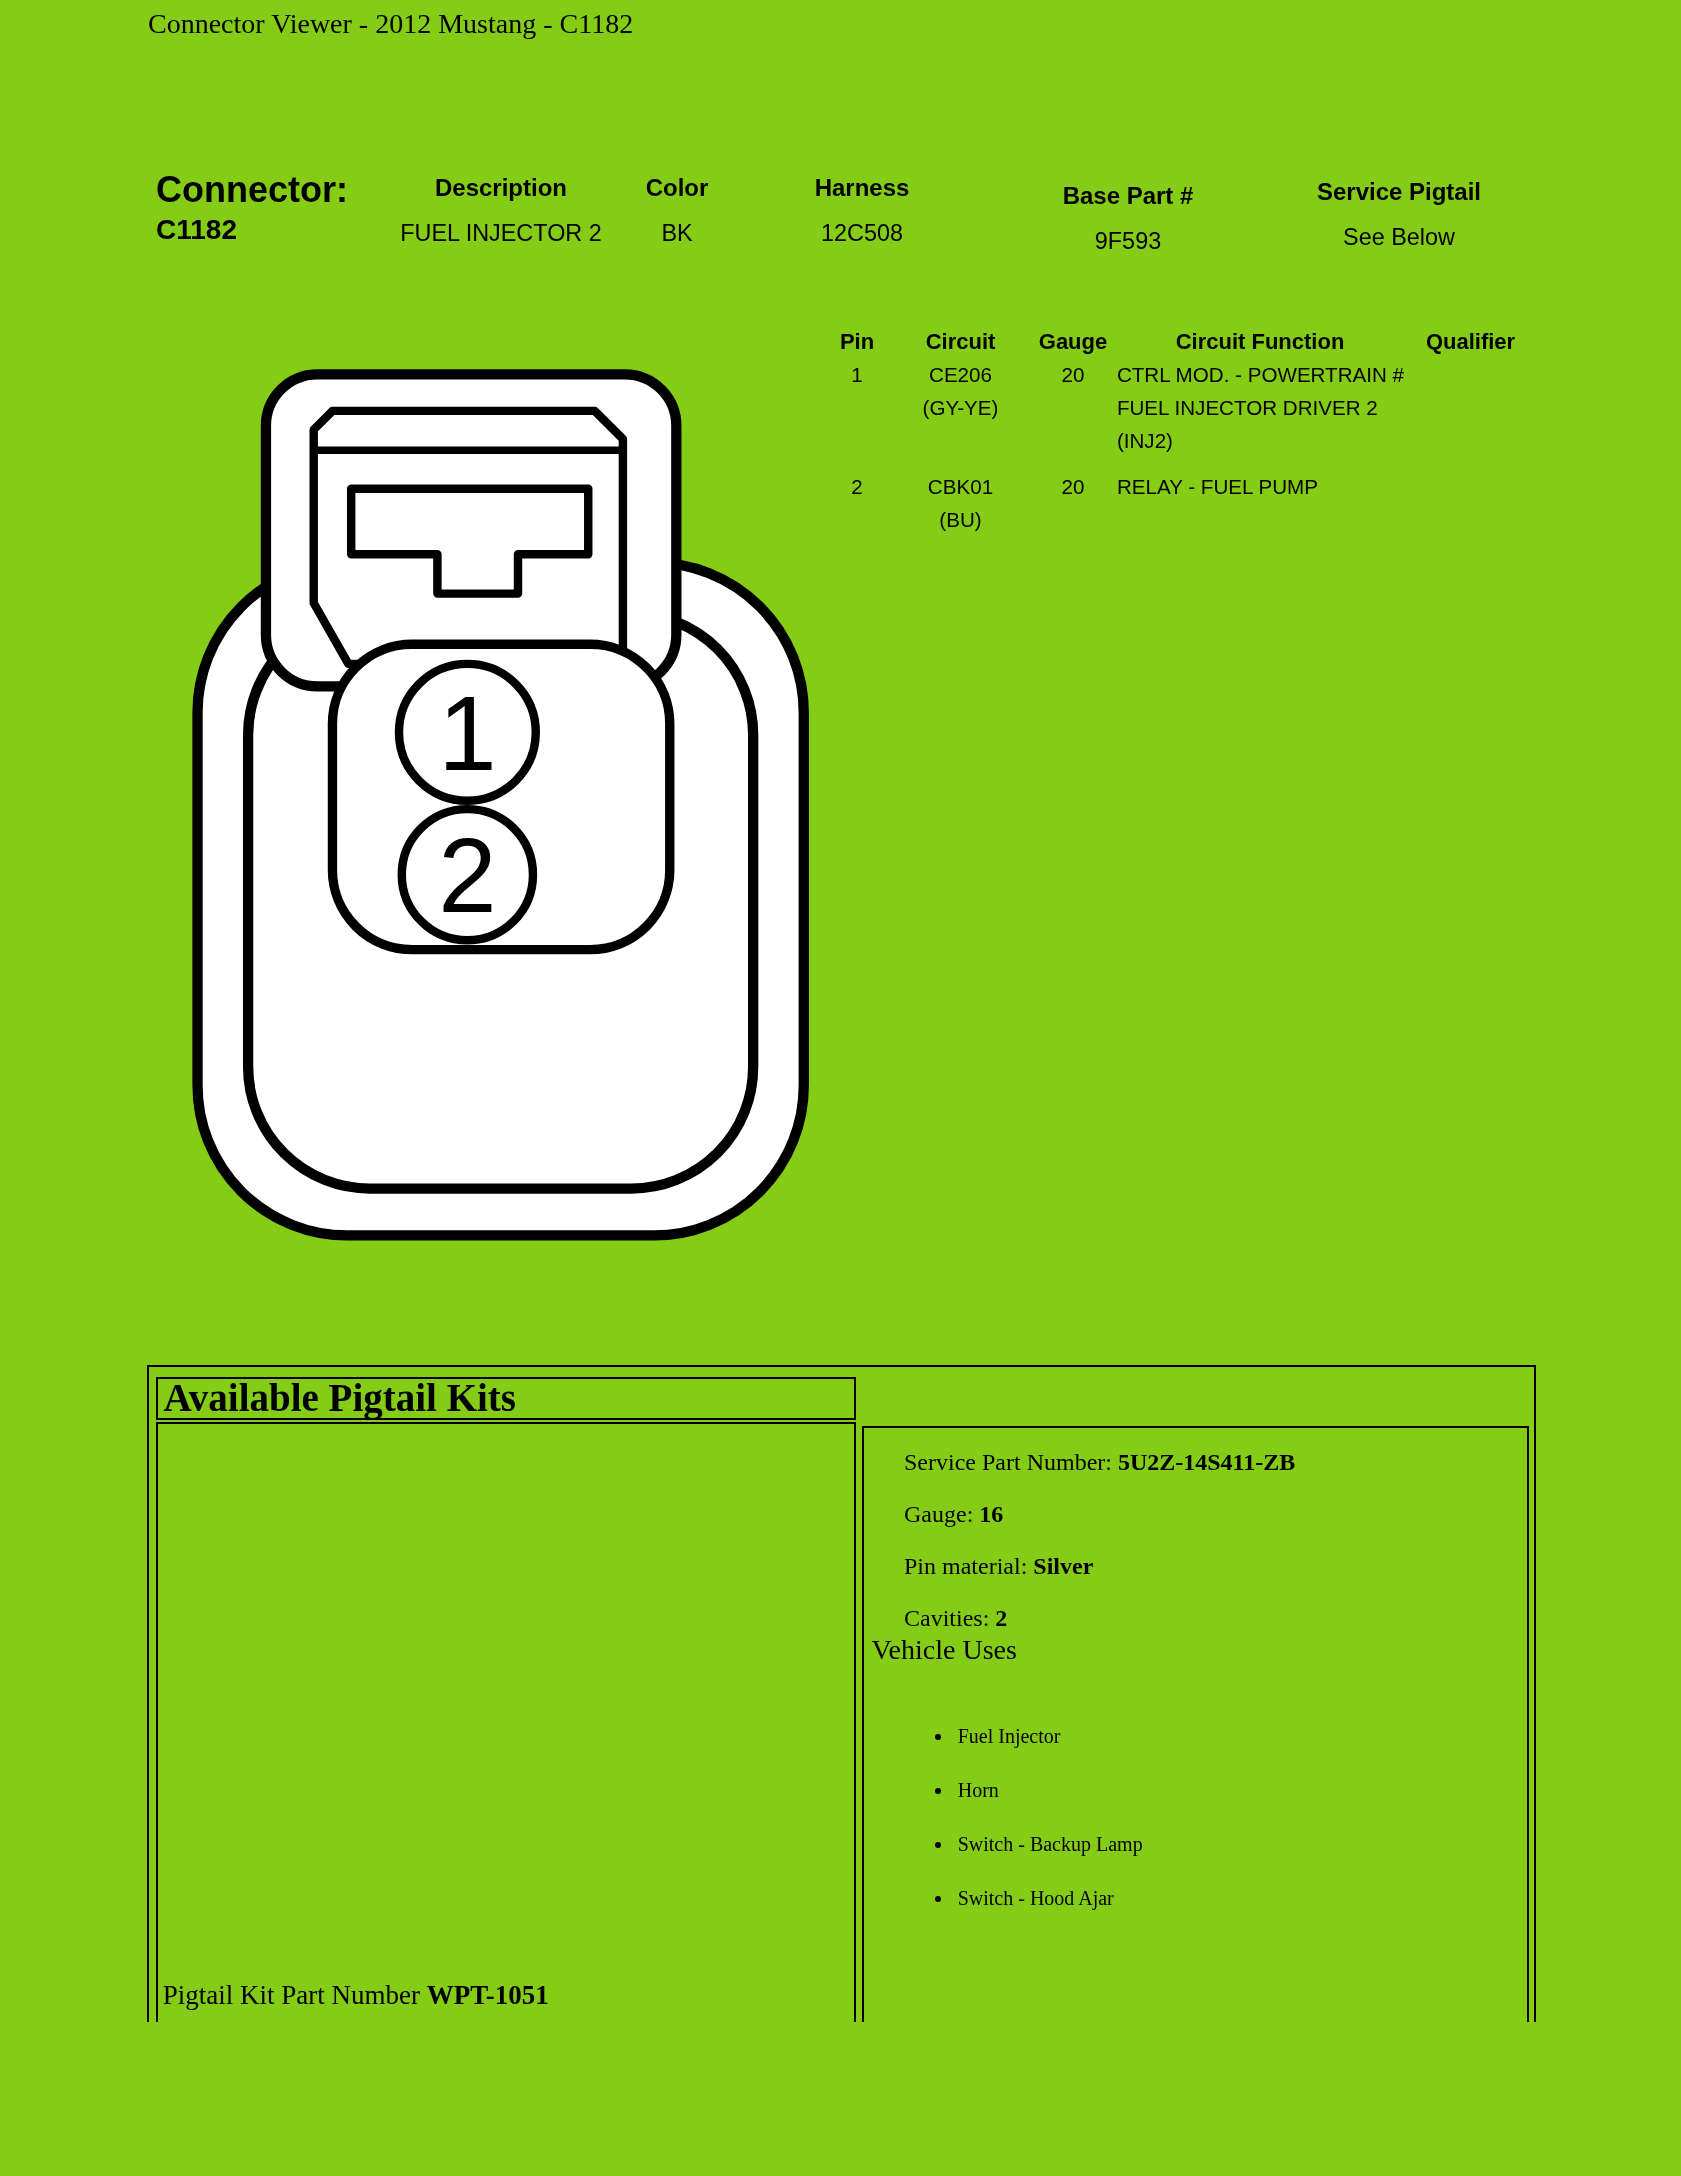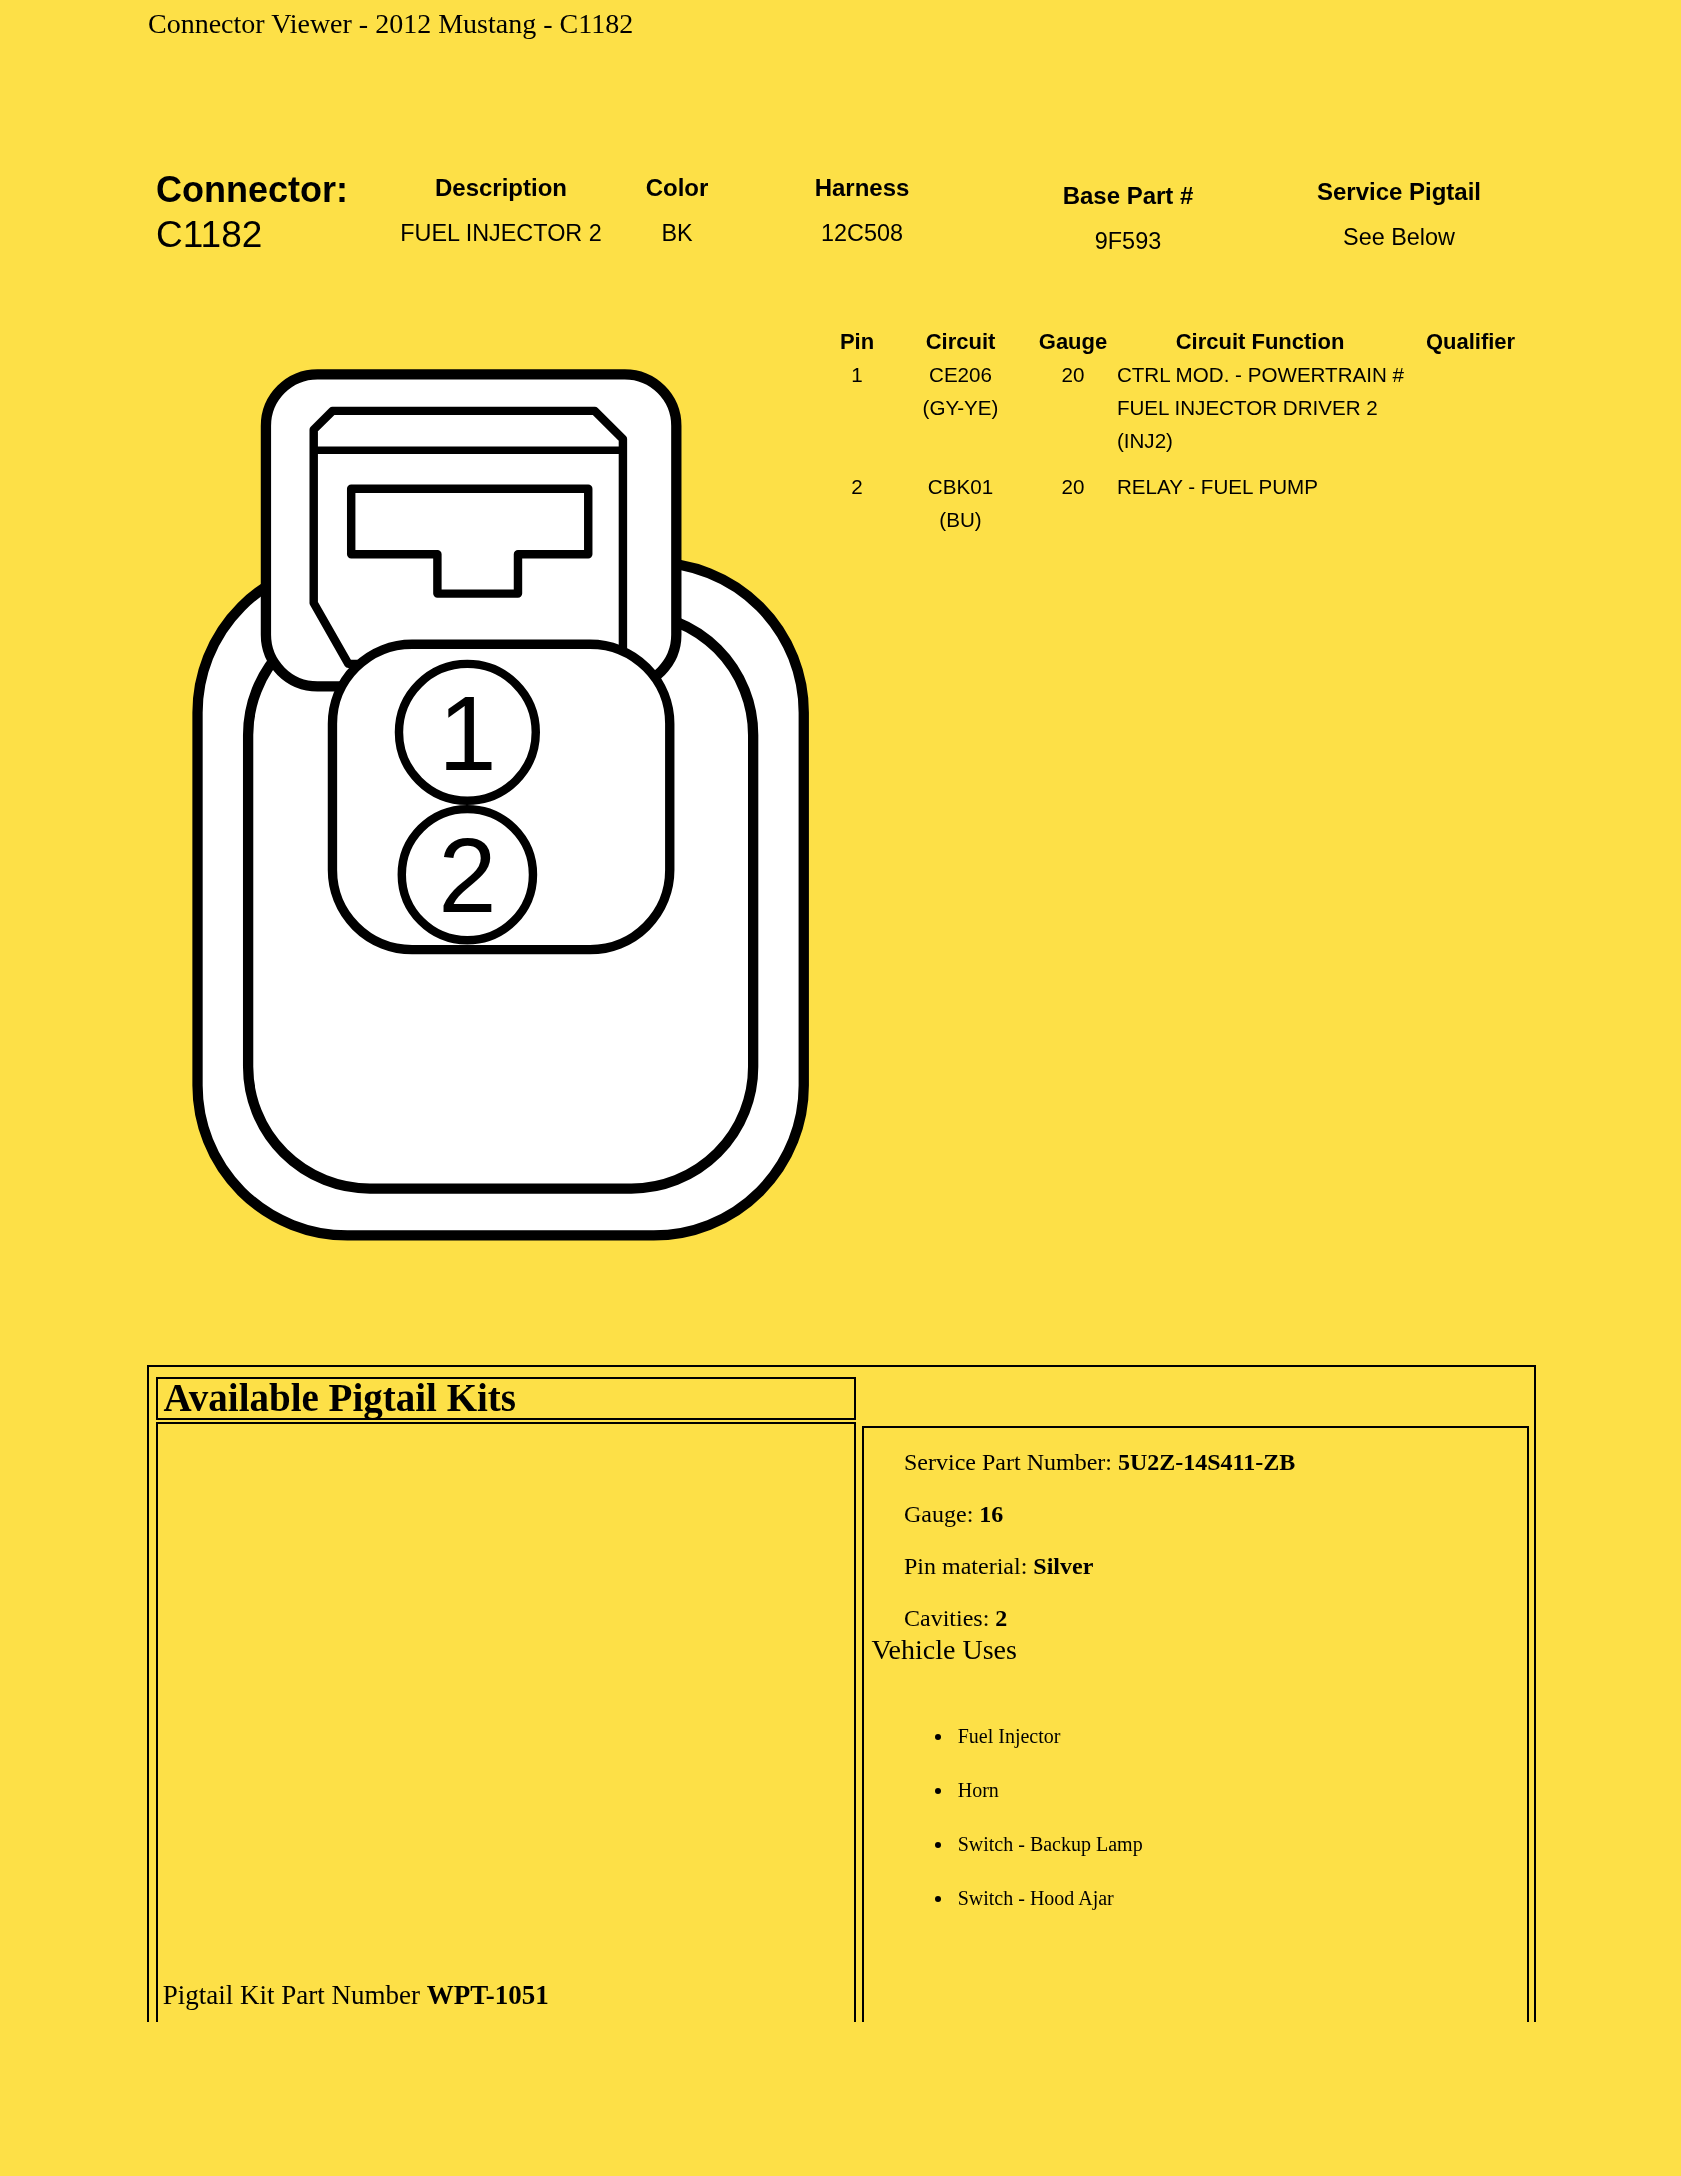--- a/index.html
+++ b/index.html
@@ -1,28 +1,28 @@
 <!DOCTYPE html>
 <html style="font-size:15px"><head>
 <meta charset="utf-8">
 <style>
   html,body{margin:0;padding:0;background:#ffffff;}
   .page{
-    position:relative;width:1682px;height:2176px;background:#fde047;overflow:hidden;
+    position:relative;width:1682px;height:2176px;background:#84cc16;overflow:hidden;
     color:#000;
   }
   .serif{font-family:"Liberation Serif", serif;}
   .sans{font-family:"Liberation Sans", sans-serif;}
   .abs{position:absolute;}
 
   .title{left:148px;top:7.5px;font-size:28px;font-family:"Liberation Serif",serif;}
 
   
   .conn-label{left:156px;top:169px;font-size:36px;font-weight:bold;}
-  .conn-id{left:156px;top:214px;font-size:37px;font-weight:normal;}
+  .conn-id{left:156px;top:214px;font-size:28px;font-weight:bold;}
   .hdr-field{width:300px;text-align:center;}
   .hdr-field .lbl{font-size:24px;font-weight:bold;line-height:28px;}
   .hdr-field .val{font-size:23.4px;line-height:28px;margin-top:17px;}
 
   
   .pin-table{left:824px;top:325px;display:grid;
     grid-template-columns:66px 141px 84px 290px 131px;
     font-family:"Liberation Sans",sans-serif;font-size:20.6px;line-height:33px;}
   .pin-table .h{font-size:22px;font-weight:bold;text-align:center;}
   .pin-table .c{text-align:center;}

